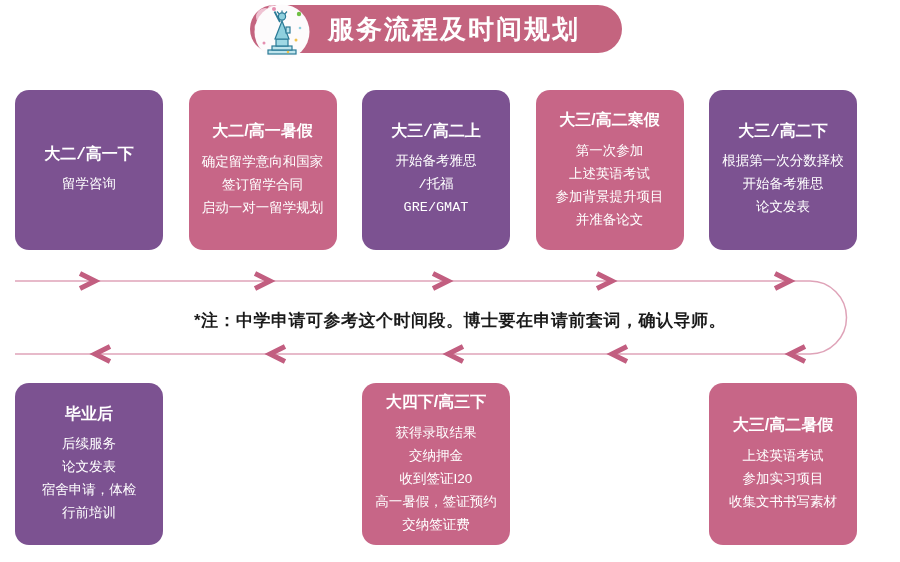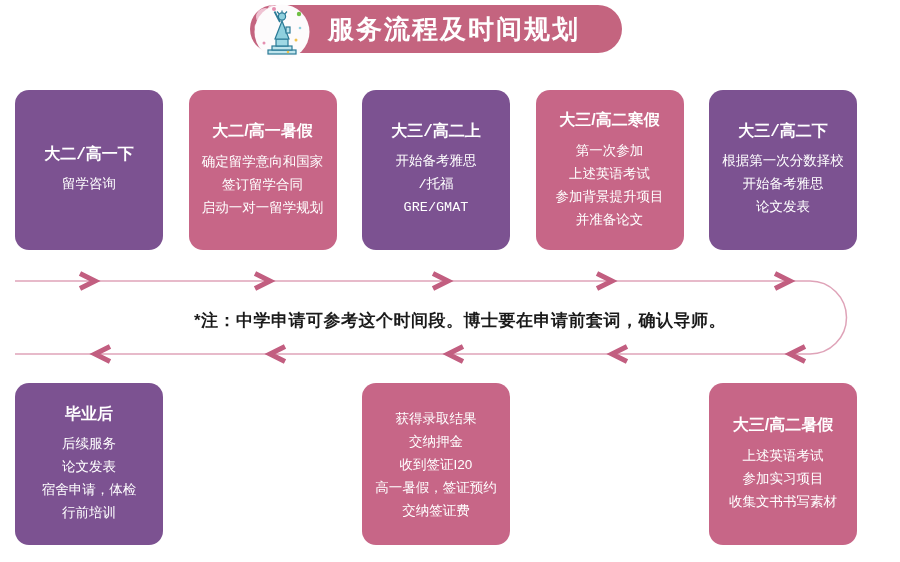--- a/index.html
+++ b/index.html
@@ -140,20 +140,21 @@
     <div class="card purple">
       <div class="card-title">毕业后</div>
       <div class="card-body">
         <div class="card-line">后续服务</div>
         <div class="card-line">论文发表</div>
         <div class="card-line">宿舍申请，体检</div>
         <div class="card-line">行前培训</div>
       </div>
     </div>
     <div class="card pink">
+      <div class="card-title">大四下/高三下</div>
       <div class="card-body">
         <div class="card-line">获得录取结果</div>
         <div class="card-line">交纳押金</div>
         <div class="card-line">收到签证I20</div>
         <div class="card-line">高一暑假，签证预约</div>
         <div class="card-line">交纳签证费</div>
       </div>
     </div>
     <div class="card pink">
       <div class="card-title">大三/高二暑假</div>

